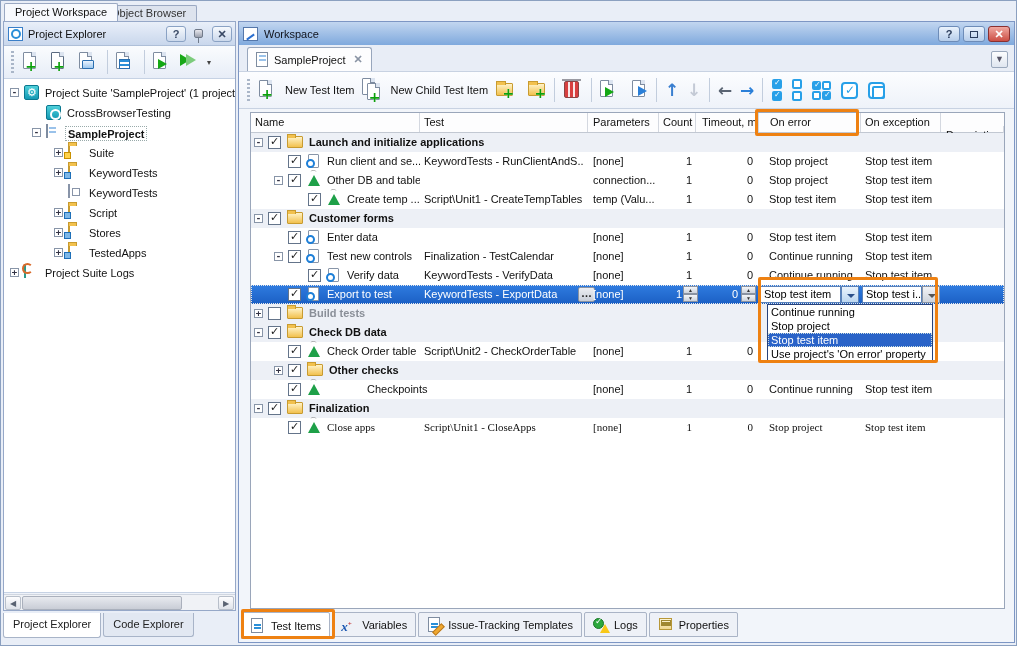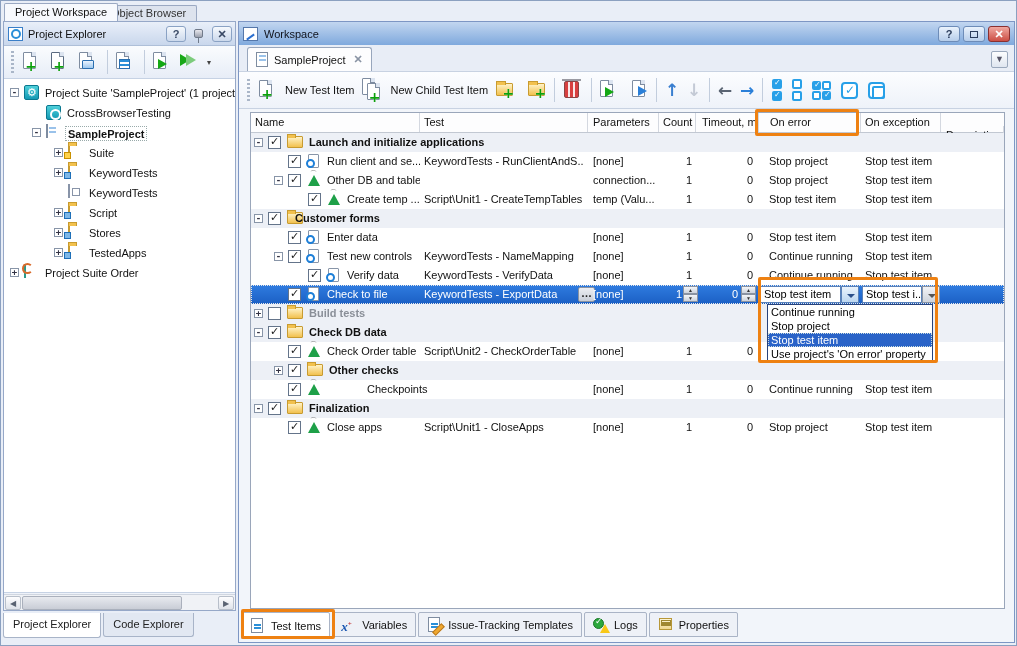--- a/index.html
+++ b/index.html
@@ -267,21 +267,21 @@
           <span class="ti ti-cross" style="left: 42px; top: 2px;"></span>
           <span class="t-label" style="left: 61px;">CrossBrowserTesting</span>
         </div>
         <div class="t-row" style="top: 44px;"><span class="exp" style="left: 28px; top: 5px;">-</span><span class="ti ti-doc" style="left: 42px; top: 2px;"></span><span class="t-label bold" style="left: 61px;">SampleProject</span></div>
         <div class="t-row" style="top: 64px;"><span class="exp" style="left: 50px; top: 5px;">+</span><span class="ti ti-folder" style="left: 64px; top: 2px;"><span class="badge bolt"></span></span><span class="t-label" style="left: 83px;">Suite</span></div>
         <div class="t-row" style="top: 84px;"><span class="exp" style="left: 50px; top: 5px;">+</span><span class="ti ti-folder" style="left: 64px; top: 2px;"><span class="badge"></span></span><span class="t-label" style="left: 83px;">KeywordTests</span></div>
         <div class="t-row" style="top: 104px;"><span class="ti ti-cube" style="left: 64px; top: 2px;"></span><span class="t-label" style="left: 83px;">KeywordTests</span></div>
         <div class="t-row" style="top: 124px;"><span class="exp" style="left: 50px; top: 5px;">+</span><span class="ti ti-folder" style="left: 64px; top: 2px;"><span class="badge"></span></span><span class="t-label" style="left: 83px;">Script</span></div>
         <div class="t-row" style="top: 144px;"><span class="exp" style="left: 50px; top: 5px;">+</span><span class="ti ti-folder" style="left: 64px; top: 2px;"><span class="badge"></span></span><span class="t-label" style="left: 83px;">Stores</span></div>
         <div class="t-row" style="top: 164px;"><span class="exp" style="left: 50px; top: 5px;">+</span><span class="ti ti-folder" style="left: 64px; top: 2px;"><span class="badge"></span></span><span class="t-label" style="left: 83px;">TestedApps</span></div>
-        <div class="t-row" style="top: 184px;"><span class="exp" style="left: 6px; top: 5px;">+</span><span class="ti ti-logs" style="left: 20px; top: 2px;"></span><span class="t-label" style="left: 39px;">Project Suite Order</span></div>
+        <div class="t-row" style="top: 184px;"><span class="exp" style="left: 6px; top: 5px;">+</span><span class="ti ti-logs" style="left: 20px; top: 2px;"></span><span class="t-label" style="left: 39px;">Project Suite Logs</span></div>
       </div>
     <div class="pe-hscroll">
       <span class="sc-btn" style="left:1px;">◀</span>
       <span class="sc-thumb"></span>
       <span class="sc-btn" style="right:1px;">▶</span>
     </div>
   </div>
 
   <div class="pe-tabs">
     <span class="pe-tab active">Project Explorer</span>
@@ -414,39 +414,39 @@
             <span class="cell" style="left: 408px; width: 33px; text-align: right;">1</span>
             <span class="cell" style="left: 445px; width: 57px; text-align: right;">0</span>
             <span class="cell" style="left: 518px; width: 92px;">Stop test item</span>
             <span class="cell" style="left: 614px; width: 76px;">Stop test item</span>
             <span class="cell" style="left: 695px; width: 58px;"></span>
           </div>
           <div class="row group" style="top: 76px;">
             <span class="exp" style="left: 3px; top: 5px;">-</span>
             <span class="cb checked" style="left: 17px;"></span>
             <span class="g-folder" style="left: 36px;"></span>
-            <span class="cell g-label" style="left: 44px; width: 692px;">Customer forms</span>
+            <span class="cell g-label" style="left: 58px; width: 692px;">Customer forms</span>
           </div>
           <div class="row item" style="top: 95px;">
             <span class="cb checked" style="left: 37px;"></span>
             <span class="ic-key" style="left: 57px;"></span>
             <span class="cell" style="left: 76px; width: 93px;">Enter data</span>
             <span class="cell" style="left: 342px; width: 66px;">[none]</span>
             <span class="cell" style="left: 408px; width: 33px; text-align: right;">1</span>
             <span class="cell" style="left: 445px; width: 57px; text-align: right;">0</span>
             <span class="cell" style="left: 518px; width: 92px;">Stop test item</span>
             <span class="cell" style="left: 614px; width: 76px;">Stop test item</span>
             <span class="cell" style="left: 695px; width: 58px;"></span>
           </div>
           <div class="row item" style="top: 114px;">
             <span class="exp" style="left: 23px; top: 5px;">-</span>
             <span class="cb checked" style="left: 37px;"></span>
             <span class="ic-key" style="left: 57px;"></span>
             <span class="cell" style="left: 76px; width: 93px;">Test new controls</span>
-            <span class="cell" style="left: 173px; width: 160px;">KeywordTests - NameMapping</span>
+            <span class="cell" style="left: 173px; width: 160px;">Finalization - TestCalendar</span>
             <span class="cell" style="left: 342px; width: 66px;">[none]</span>
             <span class="cell" style="left: 408px; width: 33px; text-align: right;">1</span>
             <span class="cell" style="left: 445px; width: 57px; text-align: right;">0</span>
             <span class="cell" style="left: 518px; width: 92px;">Continue running</span>
             <span class="cell" style="left: 614px; width: 76px;">Stop test item</span>
             <span class="cell" style="left: 695px; width: 58px;"></span>
           </div>
           <div class="row item" style="top: 133px;">
             <span class="cb checked" style="left: 57px;"></span>
             <span class="ic-key" style="left: 77px;"></span>
@@ -455,21 +455,21 @@
             <span class="cell" style="left: 342px; width: 66px;">[none]</span>
             <span class="cell" style="left: 408px; width: 33px; text-align: right;">1</span>
             <span class="cell" style="left: 445px; width: 57px; text-align: right;">0</span>
             <span class="cell" style="left: 518px; width: 92px;">Continue running</span>
             <span class="cell" style="left: 614px; width: 76px;">Stop test item</span>
             <span class="cell" style="left: 695px; width: 58px;"></span>
           </div>
           <div class="row item selected" style="top: 152px;">
             <span class="cb checked" style="left: 37px;"></span>
             <span class="ic-key" style="left: 57px;"></span>
-            <span class="cell" style="left: 76px; width: 93px;">Check to file</span>
+            <span class="cell" style="left: 76px; width: 93px;">Export to test</span>
             <span class="cell" style="left: 173px; width: 140px;">KeywordTests - ExportData</span>
             <span class="ell-btn" style="left: 327px;">…</span>
             <span class="cell" style="left: 342px; width: 66px;">[none]</span>
             <span class="cell" style="left: 408px; width: 23px; text-align: right;">1</span>
             <span class="spin" style="left: 432px;">
               <span class="sb" style="top:0;">▲</span>
               <span class="sb" style="top:8px;">▼</span>
             </span>
             <span class="cell" style="left: 445px; width: 42px; text-align: right;">0</span>
             <span class="spin" style="left: 490px;">
@@ -521,21 +521,21 @@
             <span class="cell" style="left: 518px; width: 92px;">Continue running</span>
             <span class="cell" style="left: 614px; width: 76px;">Stop test item</span>
             <span class="cell" style="left: 695px; width: 58px;"></span>
           </div>
           <div class="row group" style="top: 266px;">
             <span class="exp" style="left: 3px; top: 5px;">-</span>
             <span class="cb checked" style="left: 17px;"></span>
             <span class="g-folder" style="left: 36px;"></span>
             <span class="cell g-label" style="left: 58px; width: 692px;">Finalization</span>
           </div>
-          <div class="row item" style="top: 285px;">
+          <div class="row item" style="top: 285px; font-family: Liberation Serif, serif;">
             <span class="cb checked" style="left: 37px;"></span>
             <span class="ic-scr" style="left: 57px;"></span>
             <span class="cell" style="left: 76px; width: 93px;">Close apps</span>
             <span class="cell" style="left: 173px; width: 160px;">Script\Unit1 - CloseApps</span>
             <span class="cell" style="left: 342px; width: 66px;">[none]</span>
             <span class="cell" style="left: 408px; width: 33px; text-align: right;">1</span>
             <span class="cell" style="left: 445px; width: 57px; text-align: right;">0</span>
             <span class="cell" style="left: 518px; width: 92px;">Stop project</span>
             <span class="cell" style="left: 614px; width: 76px;">Stop test item</span>
             <span class="cell" style="left: 695px; width: 58px;"></span>

